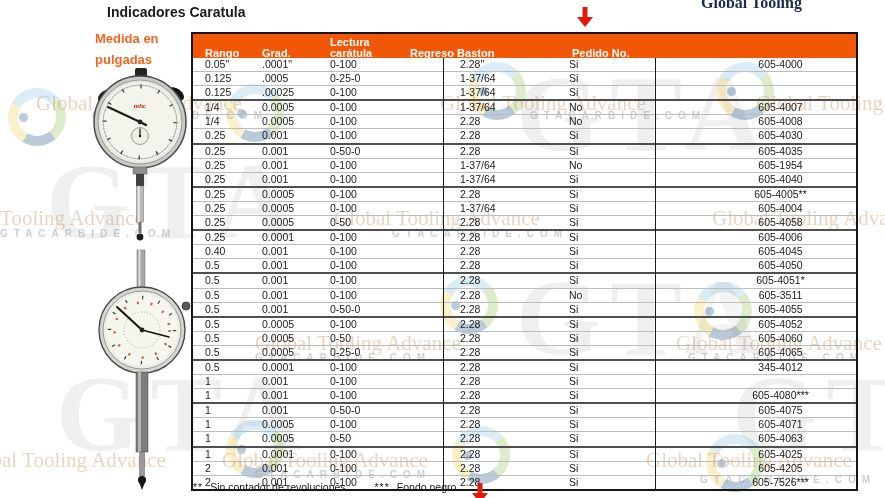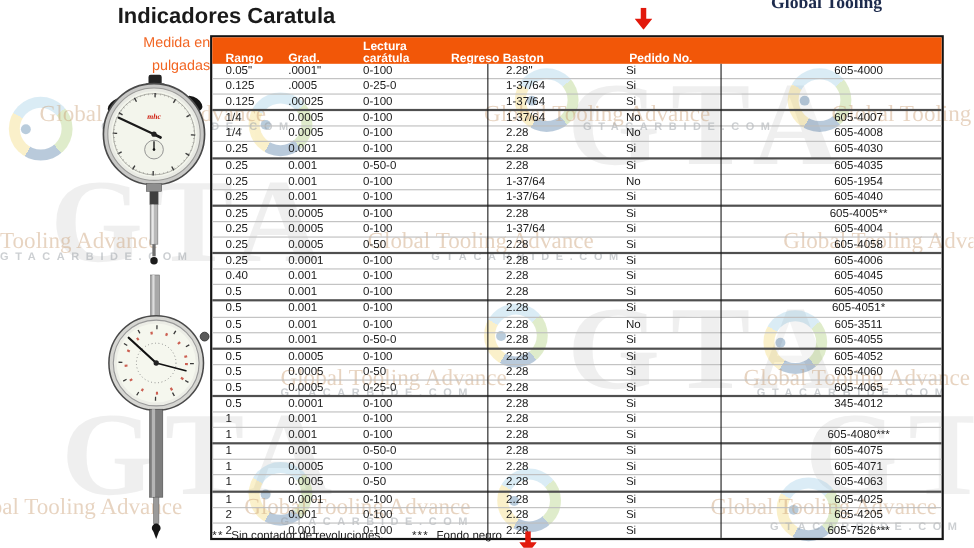--- a/index.html
+++ b/index.html
@@ -10,23 +10,23 @@
   
   .wm{position:absolute;z-index:0;white-space:nowrap;pointer-events:none;}
   .wm-serif{font-family:"Liberation Serif",serif;font-size:21px;color:#c89a6e;opacity:.42;}
   .wm-caps{font-size:10px;font-weight:bold;letter-spacing:6px;color:#9aa0a6;opacity:.5;}
   .wm-gta{font-family:"Liberation Serif",serif;font-size:108px;font-weight:bold;letter-spacing:10px;color:#8a8a8a;opacity:.13;}
   .wm-logo{position:absolute;z-index:0;width:58px;height:58px;border-radius:50%;opacity:.32;pointer-events:none;
     background:conic-gradient(from 210deg,#f1d35e 0 90deg,#8ec5e2 90deg 200deg,#9fc560 200deg 290deg,#2a5e92 290deg 360deg);}
   .wm-logo::after{content:"";position:absolute;inset:10px;background:#fff;border-radius:50%;}
   .wm-logo::before{content:"";position:absolute;left:11px;top:25px;width:9px;height:9px;background:#2a6496;border-radius:50%;z-index:2;}
   
-  .page-title{position:absolute;left:107px;top:4px;font-size:20px;font-weight:bold;z-index:1;}
-  .subtitle{position:absolute;left:95px;top:28px;width:96px;text-align:right;z-index:1;
-    color:#f26522;font-weight:normal;font-size:13px;line-height:21px;}
+  .page-title{position:absolute;left:107px;top:4px;font-size:14px;font-weight:bold;z-index:1;}
+  .subtitle{position:absolute;left:95px;top:28px;width:96px;text-align:left;z-index:1;
+    color:#f26522;font-weight:bold;font-size:13px;line-height:21px;}
   .brand{position:absolute;left:701px;top:-6px;z-index:1;font-family:"Liberation Serif",serif;
     font-weight:bold;font-size:16px;color:#1d2b4d;}
   
   .tbl{position:absolute;left:191px;top:32px;width:667px;z-index:1;border:2px solid #141414;box-sizing:border-box;background:transparent;}
   .thead{display:grid;grid-template-columns:57px 68px 80px 162px 120px 1fr;
     align-items:end;background:#f25708;color:#fff;font-weight:bold;font-size:11px;
     padding:3px 0 4px 12px;height:24px;box-sizing:border-box;}
   .thead .wrap span{display:inline-block;width:58px;line-height:11px;}
   .tbodywrap{position:relative;}
   .vline{position:absolute;top:0;bottom:0;width:1px;background:#1a1a1a;z-index:2;}

